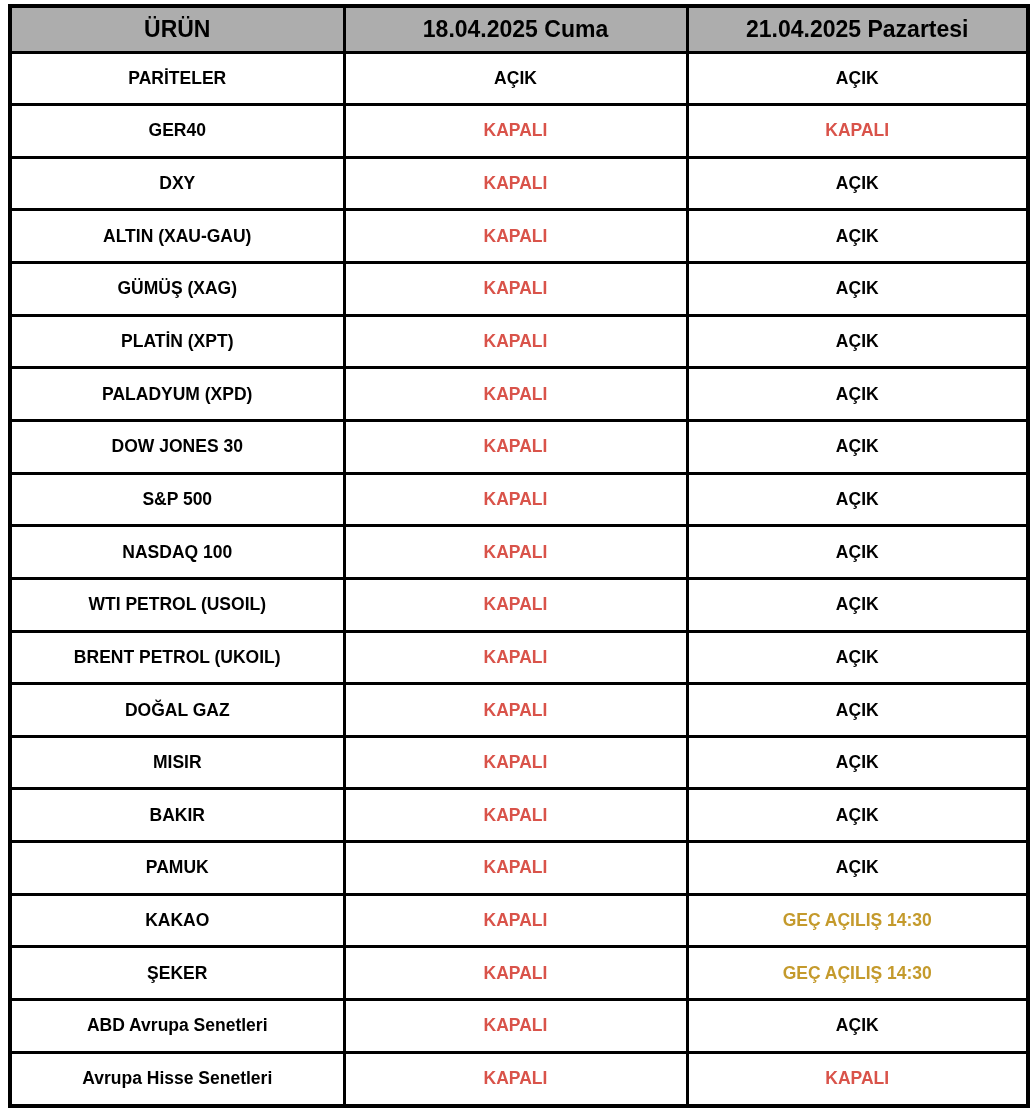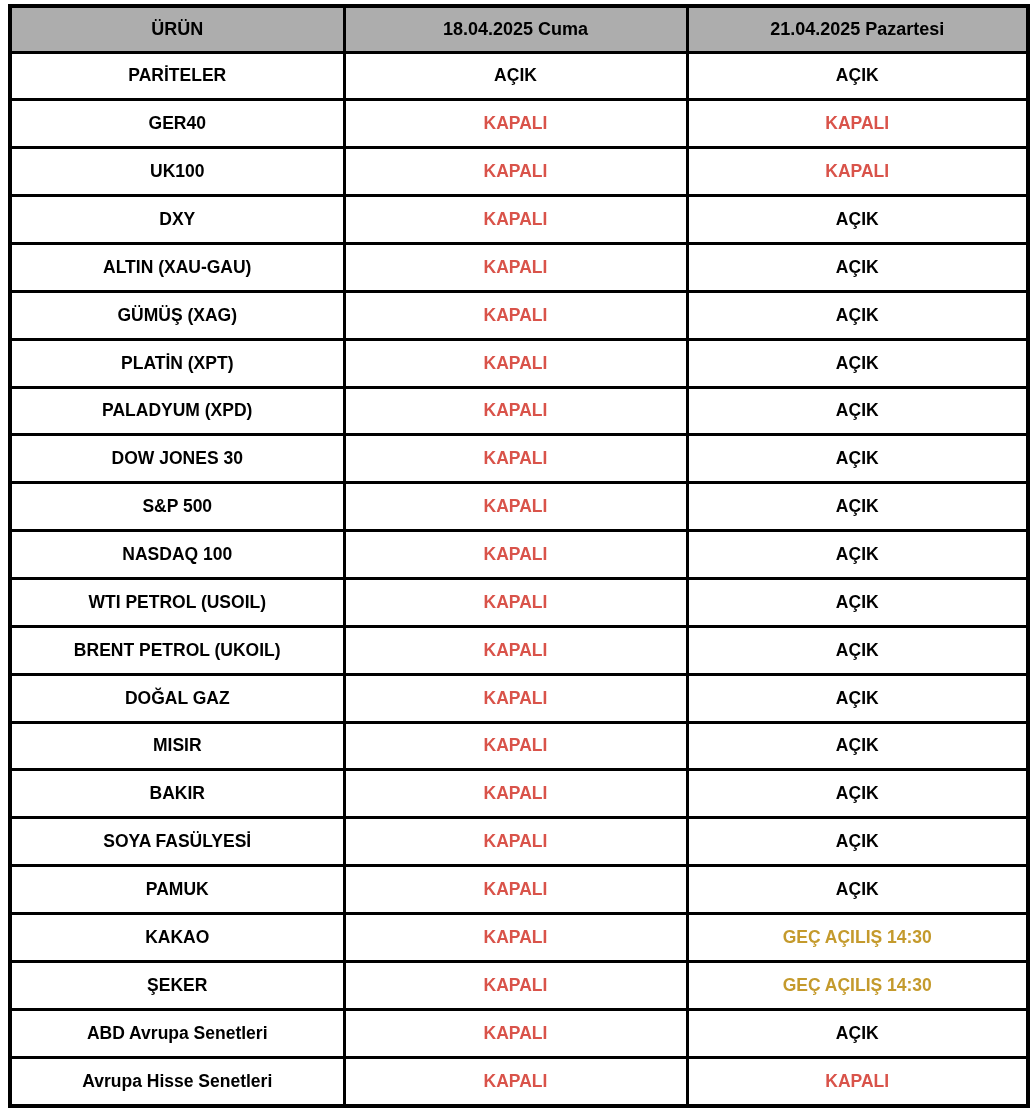--- a/index.html
+++ b/index.html
@@ -30,21 +30,21 @@
     font-weight:700;
     font-size:17.5px;
     color:#000;
     padding:0 4px;
     white-space:nowrap;
     overflow:hidden;
   }
   table{border:4px solid var(--border-color);}
   thead th{
     background:var(--header-bg);
-    font-size:18px;
+    font-size:23px;
     height:46px;
   }
   col.c-product{width:334px;}
   col.c-friday{width:343px;}
   col.c-monday{width:341px;}
   td.status-open{color:var(--open-color);}
   td.status-closed{color:var(--closed-color);}
   td.status-late{color:var(--late-color);}
 </style>
 </head>
@@ -65,25 +65,20 @@
       </tr>
     </thead>
     <tbody>
         <tr>
           <td>PARİTELER</td>
           <td class="status-open">AÇIK</td>
           <td class="status-open">AÇIK</td>
         </tr>
         <tr>
           <td>GER40</td>
-          <td class="status-closed">KAPALI</td>
-          <td class="status-closed">KAPALI</td>
-        </tr>
-        <tr>
-          <td>UK100</td>
           <td class="status-closed">KAPALI</td>
           <td class="status-closed">KAPALI</td>
         </tr>
         <tr>
           <td>DXY</td>
           <td class="status-closed">KAPALI</td>
           <td class="status-open">AÇIK</td>
         </tr>
         <tr>
           <td>ALTIN (XAU-GAU)</td>
@@ -139,25 +134,20 @@
           <td>MISIR</td>
           <td class="status-closed">KAPALI</td>
           <td class="status-open">AÇIK</td>
         </tr>
         <tr>
           <td>BAKIR</td>
           <td class="status-closed">KAPALI</td>
           <td class="status-open">AÇIK</td>
         </tr>
         <tr>
-          <td>SOYA FASÜLYESİ</td>
-          <td class="status-closed">KAPALI</td>
-          <td class="status-open">AÇIK</td>
-        </tr>
-        <tr>
           <td>PAMUK</td>
           <td class="status-closed">KAPALI</td>
           <td class="status-open">AÇIK</td>
         </tr>
         <tr>
           <td>KAKAO</td>
           <td class="status-closed">KAPALI</td>
           <td class="status-late">GEÇ AÇILIŞ 14:30</td>
         </tr>
         <tr>

